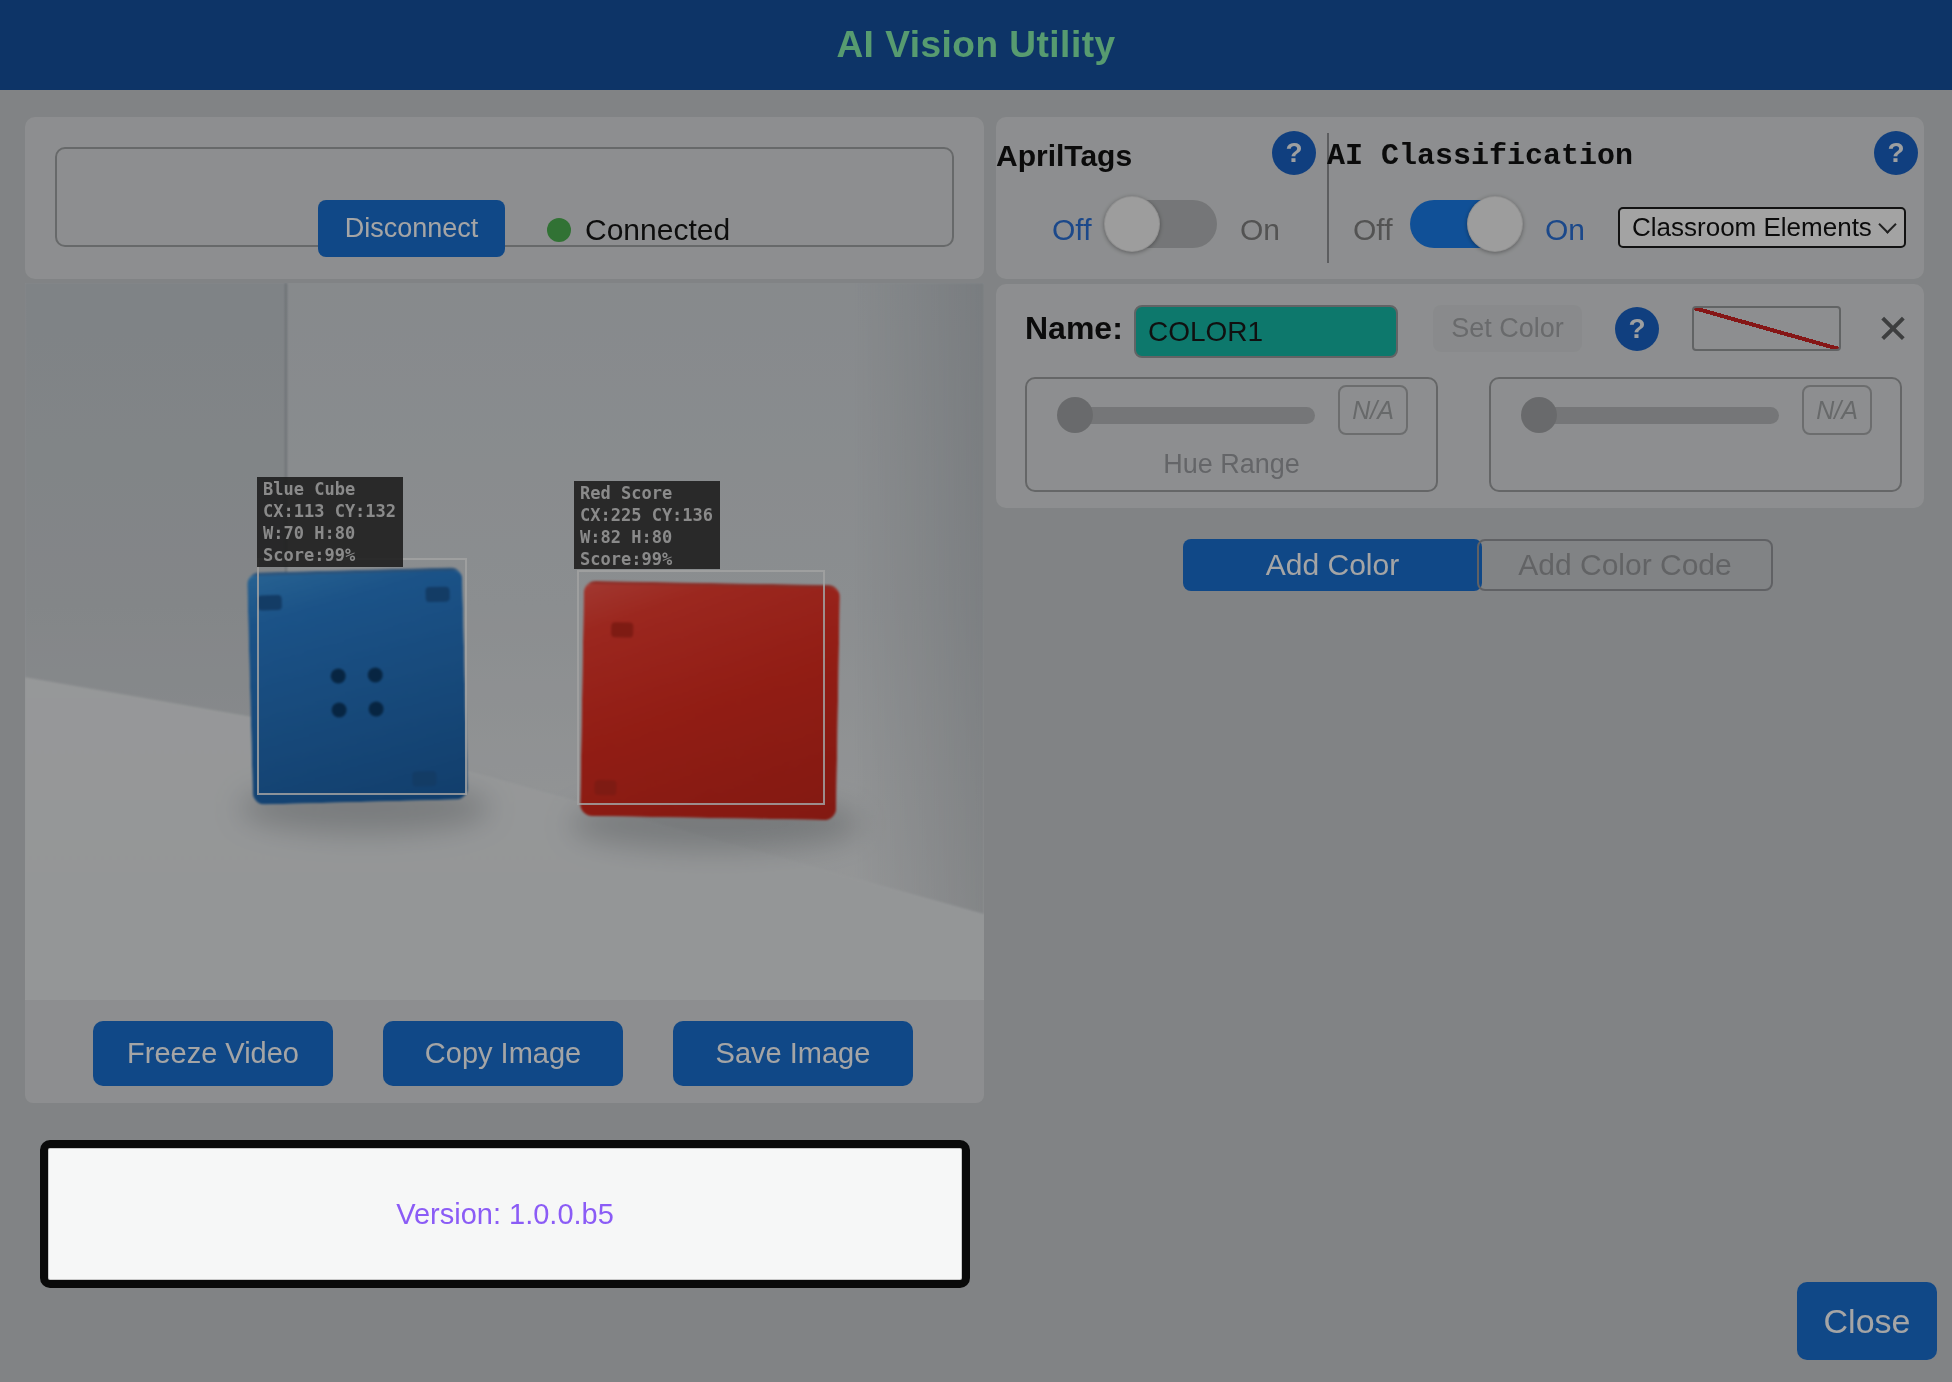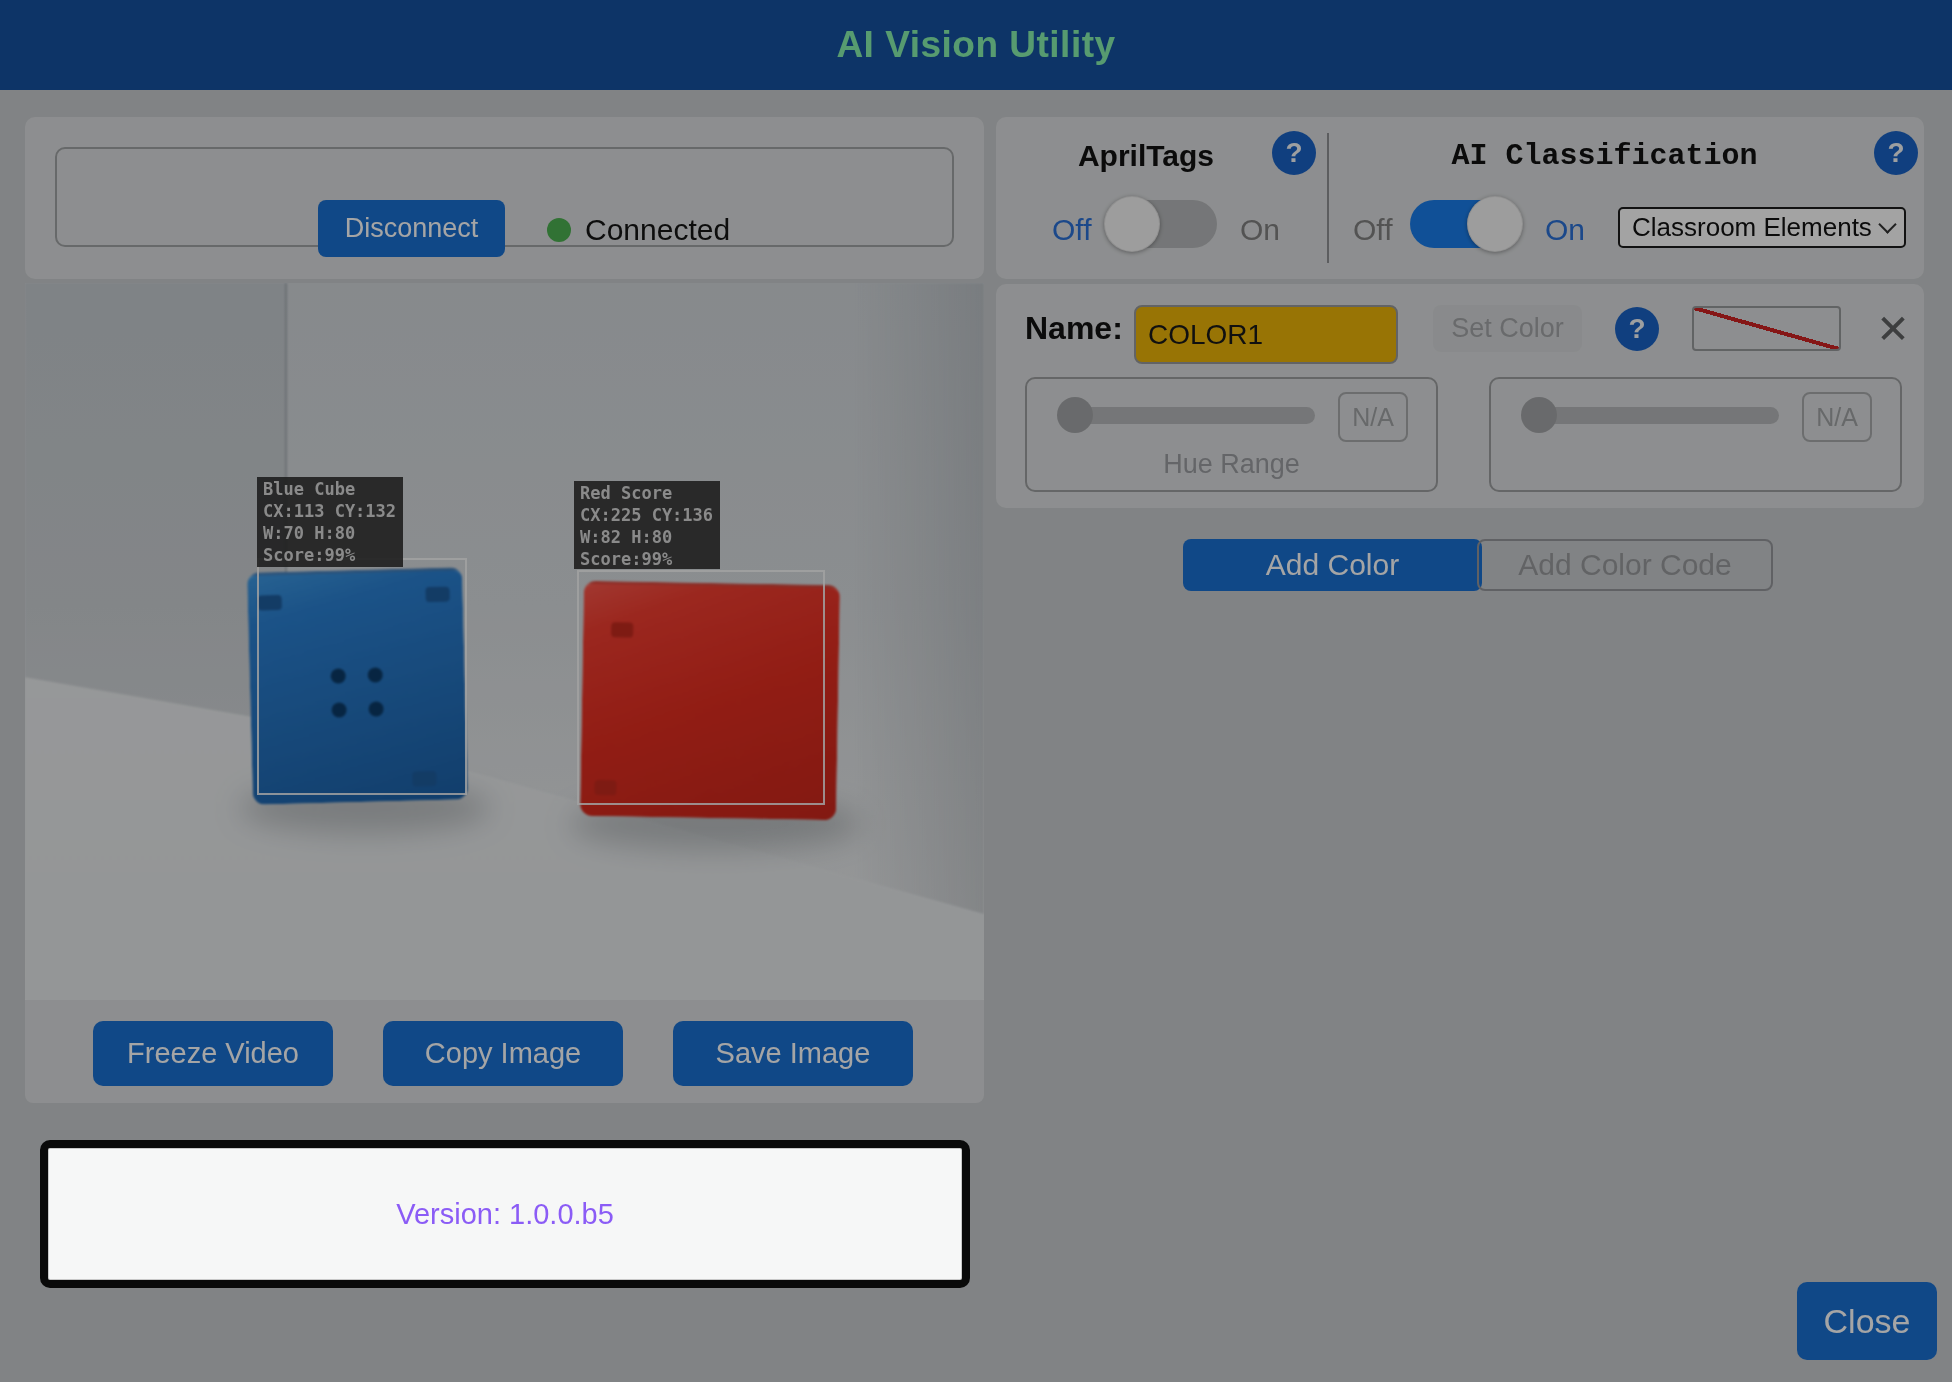--- a/index.html
+++ b/index.html
@@ -111,21 +111,21 @@
   #update-btn {
     width:320px; height:60px; background:#1a7ce8; color:#ffffff;
     border:none; border-radius:8px; font-size:29px; font-family:inherit; cursor:pointer;
     display:flex; align-items:center; justify-content:center;
   }
   #version-text { font-size:29px; color:#8b5cf6; }
 
   
   #toggles-panel { left:996px; top:117px; width:928px; height:162px; }
   #toggles-divider { position:absolute; left:331px; top:16px; width:2px; height:130px; background:#8e9092; }
-  .section-title { position:absolute; top:22px; font-size:30px; font-weight:bold; color:#111; text-align:center; }
+  .section-title { position:absolute; top:22px; font-size:30px; font-weight:bold; color:#111; text-align:left; }
   #apriltags-title { left:0; width:300px; }
   #aiclass-title { left:331px; width:555px;font-family:Liberation Mono, monospace; }
   #apriltags-help { left:276px; top:14px; }
   #aiclass-help { left:878px; top:14px; }
   .toggle-label { position:absolute; top:96px; font-size:30px; }
   .lbl-active { color:#2a6fd4; } .lbl-inactive { color:#808080; }
   .toggle { position:absolute; top:83px; width:111px; height:48px; border-radius:24px; cursor:pointer; }
   .toggle .knob {
     position:absolute; top:-4px; width:56px; height:56px; border-radius:50%;
     background:#f1f1f1; box-shadow:0 1px 4px rgba(0,0,0,.35), inset 0 0 0 1px rgba(0,0,0,.08);
@@ -144,22 +144,22 @@
   #ai-dropdown .dd-text { font-size:26px; color:#111; flex:1; white-space:nowrap; }
   .chevron {
     width:13px; height:13px; border-right:2px solid #333; border-bottom:2px solid #333;
     transform:rotate(45deg); margin-top:-6px;
   }
 
   
   #color-panel { left:996px; top:284px; width:928px; height:224px; }
   #name-label { position:absolute; left:29px; top:21px; height:47px; display:flex; align-items:center; font-size:32px; font-weight:bold; color:#111; }
   #name-input {
-    position:absolute; left:138px; top:21px; width:264px; height:59px;
-    background:#eab308; border:2px solid #97999b; border-radius:8px;
+    position:absolute; left:138px; top:21px; width:264px; height:53px;
+    background:#14b8a6; border:2px solid #97999b; border-radius:8px;
     font-size:28px; color:#1a1a1a; padding:0 12px; font-family:inherit;
   }
   #setcolor-btn {
     position:absolute; left:437px; top:21px; width:149px; height:47px;
     background:#d3d5d7; border:none; border-radius:8px;
     font-size:27px; color:#a2a4a6; font-family:inherit;
     display:flex; align-items:center; justify-content:center;
   }
   #color-help { left:619px; top:23px; }
   #color-swatch {
@@ -181,24 +181,24 @@
   #hue-group { left:29px; } #sat-group { left:493px; }
   .slider-track {
     position:absolute; left:39px; top:28px; width:249px; height:17px;
     background:#b4b6b8; border-radius:9px;
   }
   .slider-knob {
     position:absolute; left:30px; top:18px; width:36px; height:36px;
     border-radius:50%; background:#a2a4a6; cursor:pointer;
   }
   .na-badge {
-    position:absolute; left:311px; top:13px; width:70px; height:50px;
+    position:absolute; left:311px; top:6px; width:70px; height:50px;
     border:2px solid #a6a8aa; border-radius:8px;
     display:flex; align-items:center; justify-content:center;
-    font-size:25px; color:#9fa1a3;
+    font-size:25px; color:#9fa1a3;font-style:italic;
   }
   .slider-label {
     position:absolute; left:0; right:0; top:70px; text-align:center;
     font-size:27px; color:#9a9ca0;
   }
 
   
   #addcolor-btn { position:absolute; left:1155px; top:539px; width:299px; height:52px; font-size:30px;margin-left:28px; }
   #addcolorcode-btn {
     position:absolute; left:1477px; top:539px; width:296px; height:52px;

